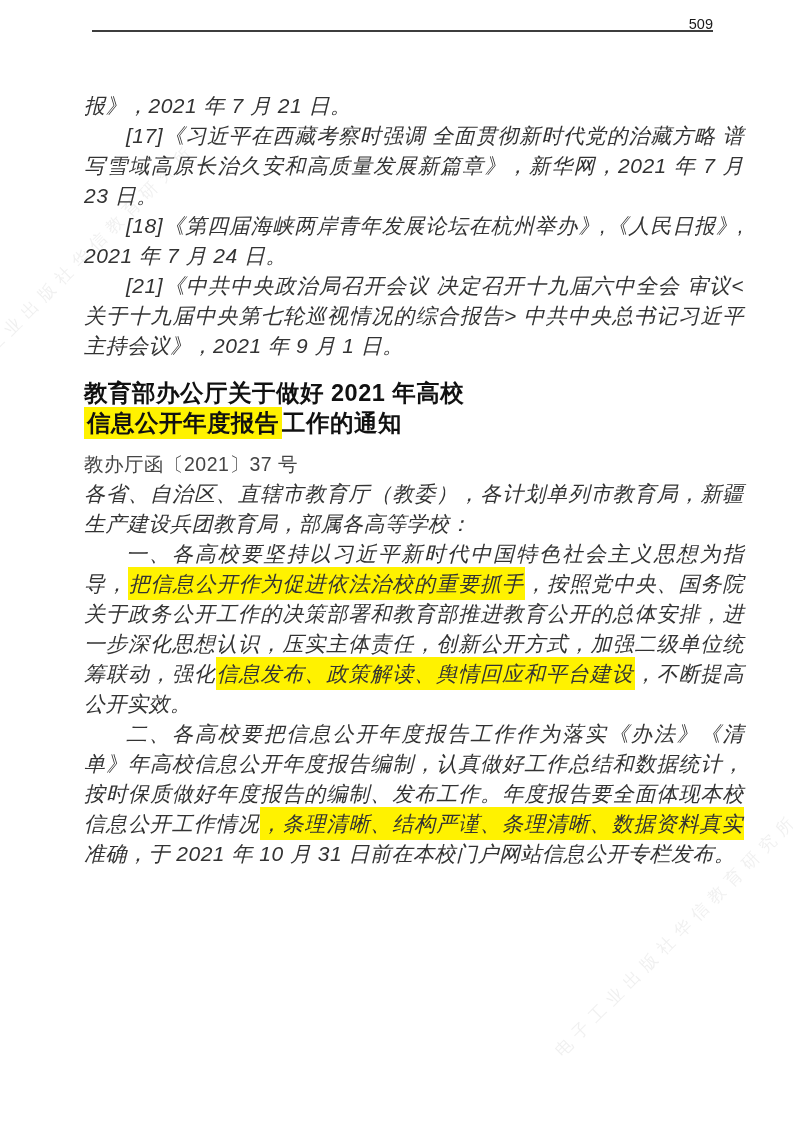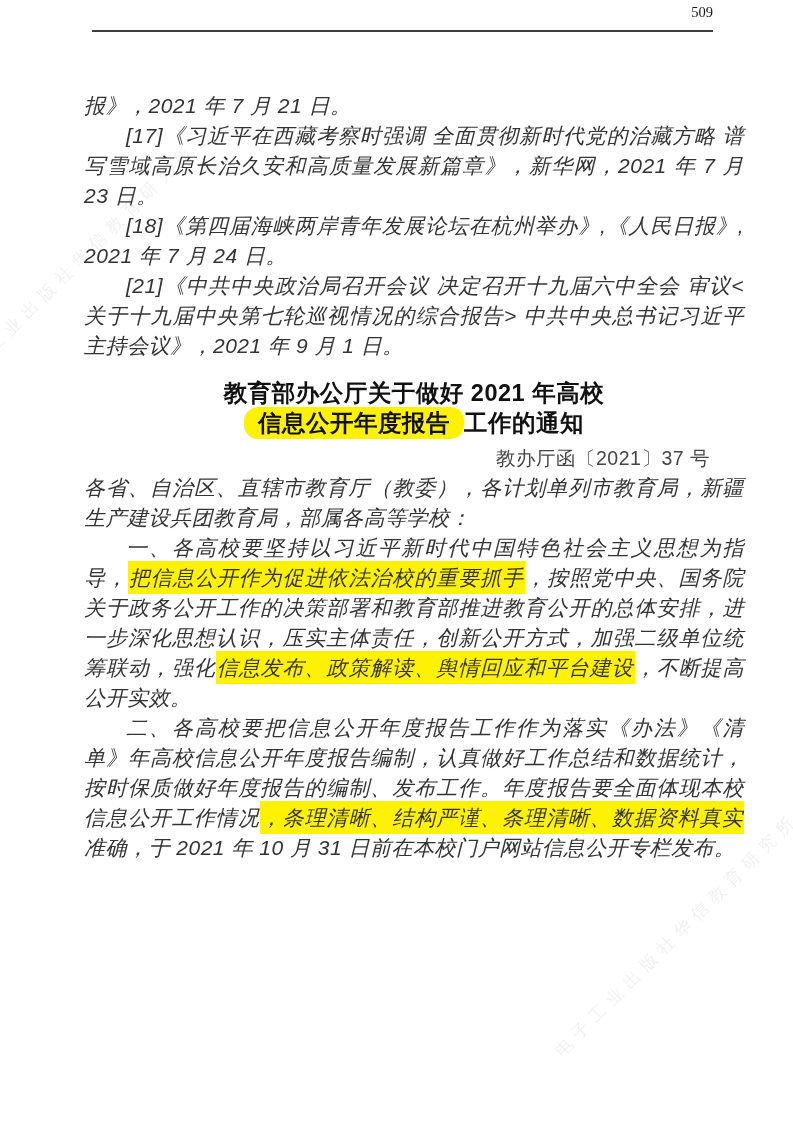--- a/index.html
+++ b/index.html
@@ -25,25 +25,24 @@
     color:rgba(60,60,60,0.08);
     transform:rotate(-45deg);
     transform-origin:0 50%;
     pointer-events:none;
     user-select:none;
   }
   .wm1{left:-44px;top:372px;}
   .wm2{left:558px;top:1042px;}
   .page-number{
     position:absolute;
-    top:3px;right:80px;
+    top:15px;right:80px;
     font-size:14.5px;
     line-height:18px;
     color:#1a1a1a;
-    font-family:Liberation Serif, serif;
   }
   .header-rule{
     position:absolute;
     left:92px;top:30px;
     width:621px;height:2px;
     background:var(--rule);
   }
   .content{
     position:absolute;
     left:84px;top:91px;
@@ -59,28 +58,28 @@
   mark{
     background:var(--hl);
     color:inherit;
     padding:5px 1px;
   }
   .title{
     margin:17px 0 0 0;
     font-size:23.5px;
     font-weight:bold;
     color:#111;
-    text-align:center;
+    text-align:left;
     line-height:30px;
     letter-spacing:0.5px;
   }
-  .title mark{padding:3px 14px;border-radius:14px;}
+  .title mark{padding:3px 3px;}
   .doc-number{
-    margin-top:5px;
-    text-align:right;
+    margin-top:11px;
+    text-align:left;
     padding-right:34px;
     font-size:19.5px;
     line-height:30px;
     color:#454545;
   }
   .salutation{margin-top:3px;}
   .p1{margin-top:4px;}
   .p2{margin-top:6px;}
   .p3{margin-top:6px;}
 </style>

